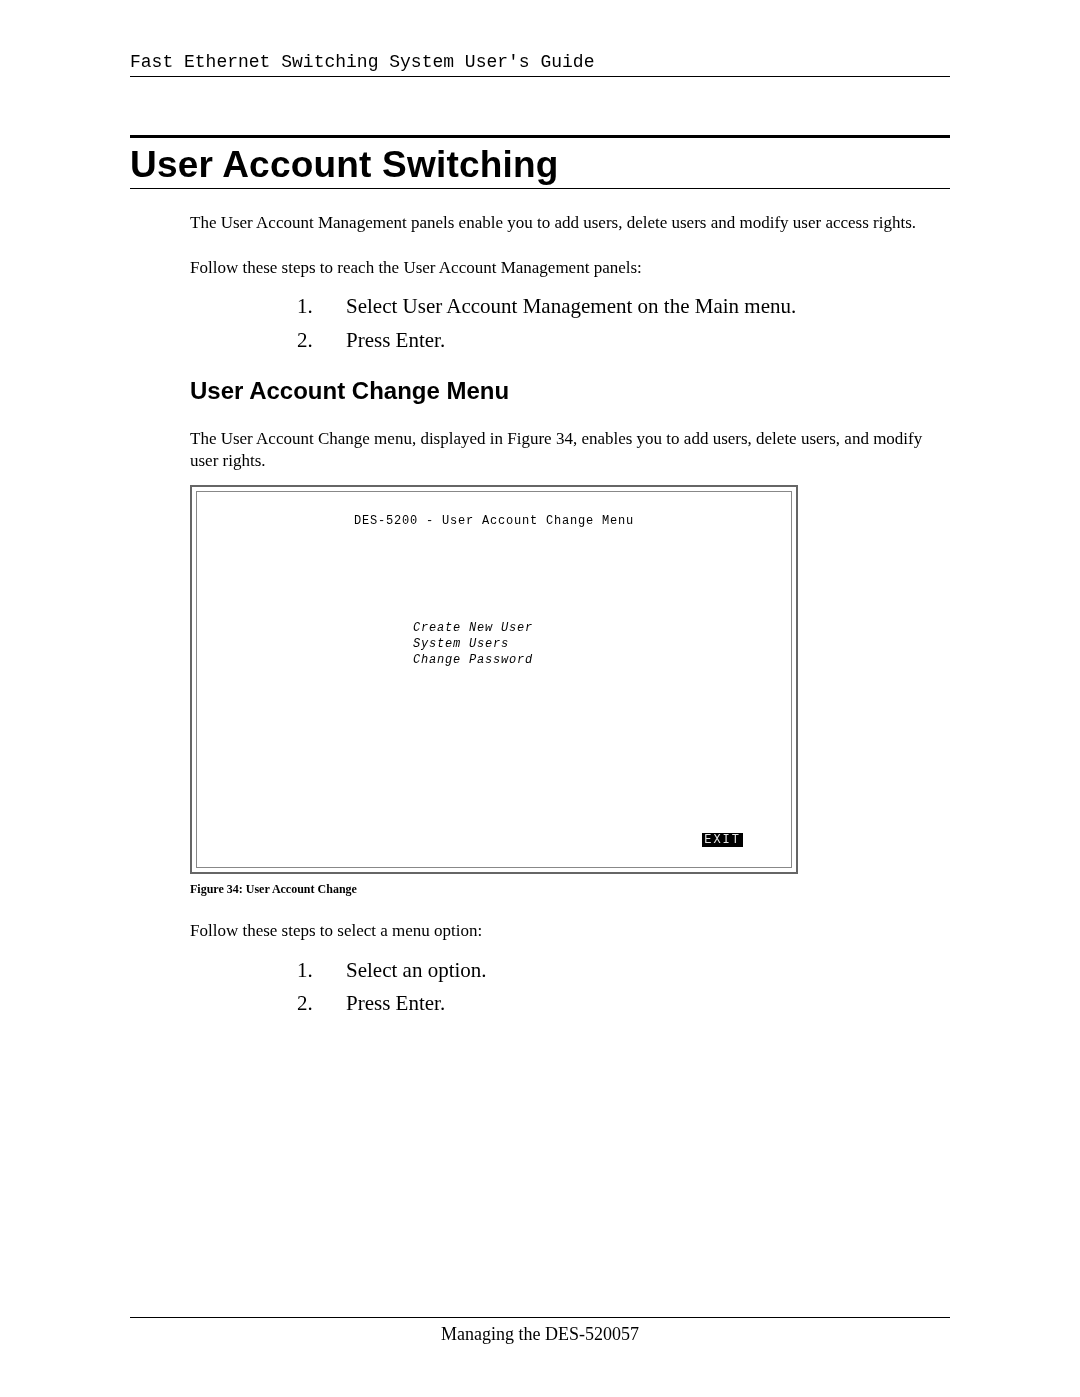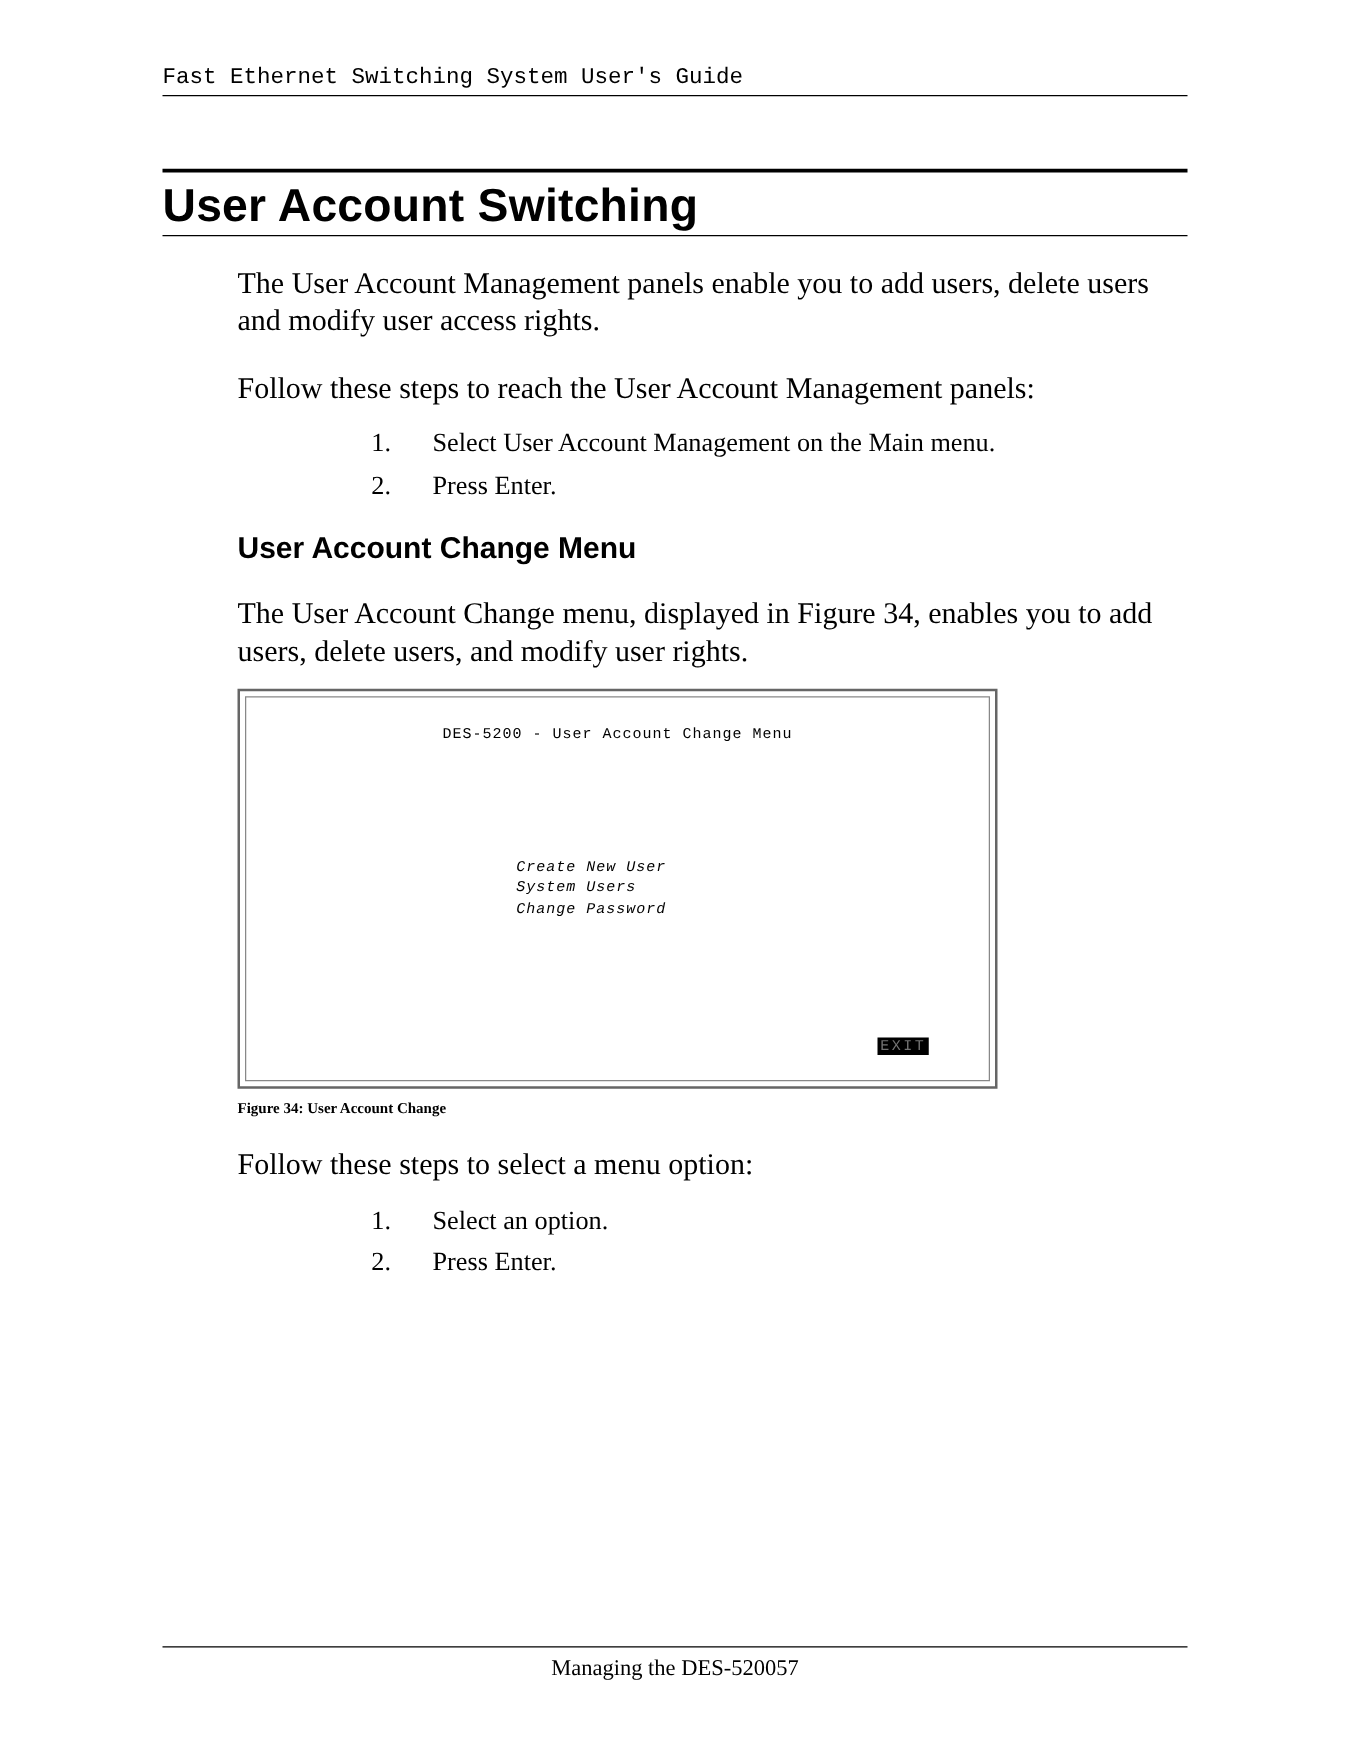--- a/index.html
+++ b/index.html
@@ -43,21 +43,21 @@
   }
   .h1-rule-bottom {
     border: none;
     border-top: 1px solid #000;
     margin: 0 0 14px 0;
   }
   .body-indent {
     margin-left: 60px;
   }
   p.body {
-    font-size: 24px;
+    font-size: 17px;
     line-height: 1.27;
     margin: 23px 0 14px 0;
   }
   ol.steps {
     font-size: 21px;
     line-height: 1.4;
     margin: 0 0 18px 0;
     padding-left: 128px;
   }
   ol.steps li {
@@ -75,21 +75,21 @@
     width: 608px;
     margin: 14px 0 8px 0;
     border: 2px solid #666;
     padding: 4px;
     box-sizing: border-box;
     background: #fff;
   }
   .terminal-inner {
     border: 1px solid #888;
     background: #fff;
-    height: 308px;
+    height: 377px;
     position: relative;
     font-family: "Courier New", Courier, monospace;
     font-size: 12px;
     letter-spacing: 0.8px;
     box-sizing: border-box;
   }
   .term-title {
     position: absolute;
     top: 22px;
     left: 0;
@@ -101,21 +101,21 @@
     top: 128px;
     left: 216px;
     line-height: 1.35;
     font-style: italic;
   }
   .term-exit {
     position: absolute;
     bottom: 20px;
     right: 48px;
     background: #000;
-    color: #737373;
+    color: #e5e5e5;
     padding: 0 2px;
     letter-spacing: 2px;
   }
   .figure-caption {
     font-family: "Times New Roman", Times, serif;
     font-weight: bold;
     font-size: 12px;
     margin: 6px 0 18px 0;
   }
   .footer {

